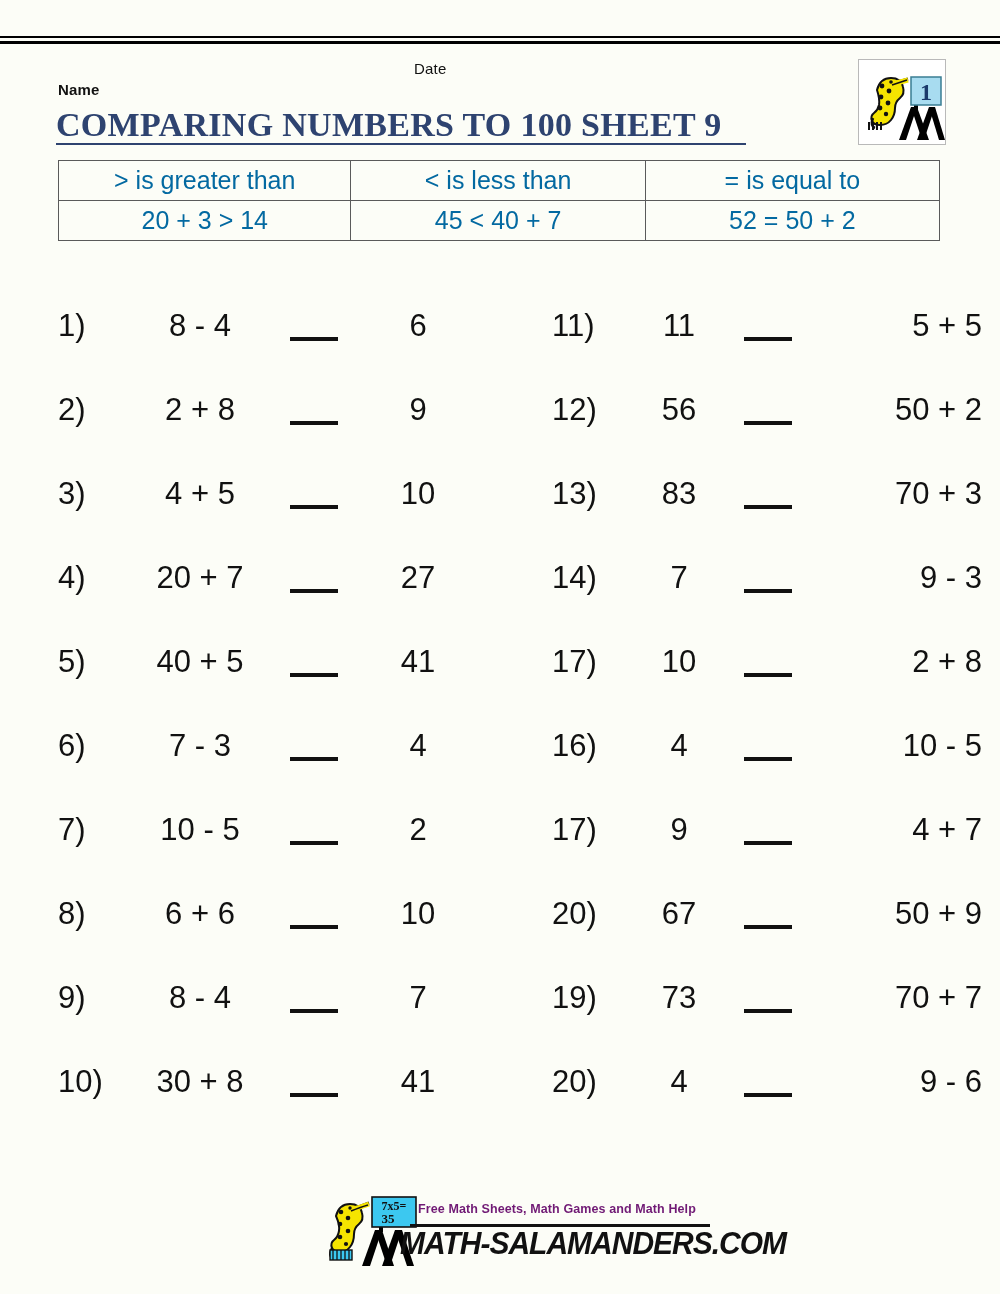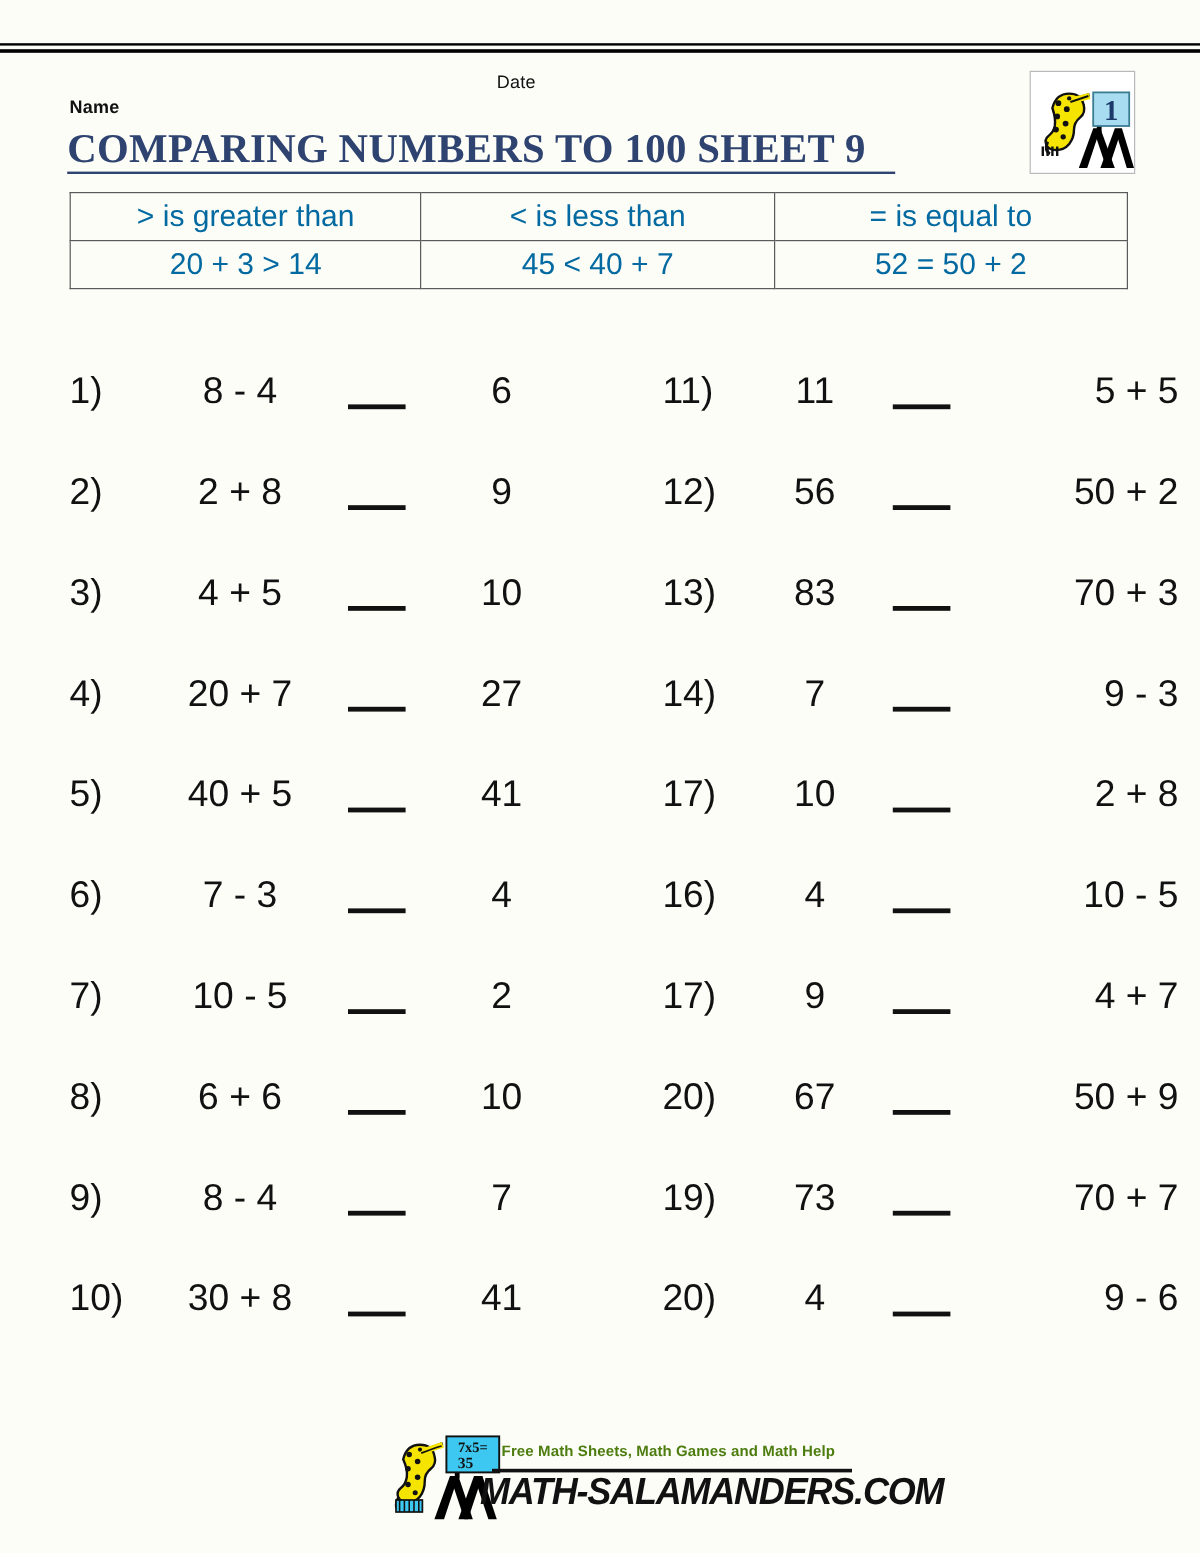--- a/index.html
+++ b/index.html
@@ -175,21 +175,21 @@
     top: 1194px;
     width: 390px;
     height: 76px;
   }
   .footer-tag {
     position: absolute;
     left: 96px;
     top: 8px;
     font-size: 12.5px;
     font-weight: 700;
-    color: #4d7c0f;
+    color: #701a75;
     white-space: nowrap;
     letter-spacing: .1px;
   }
   .footer-rule {
     position: absolute;
     left: 88px;
     top: 30px;
     width: 300px;
     height: 3px;
     background: #111;

